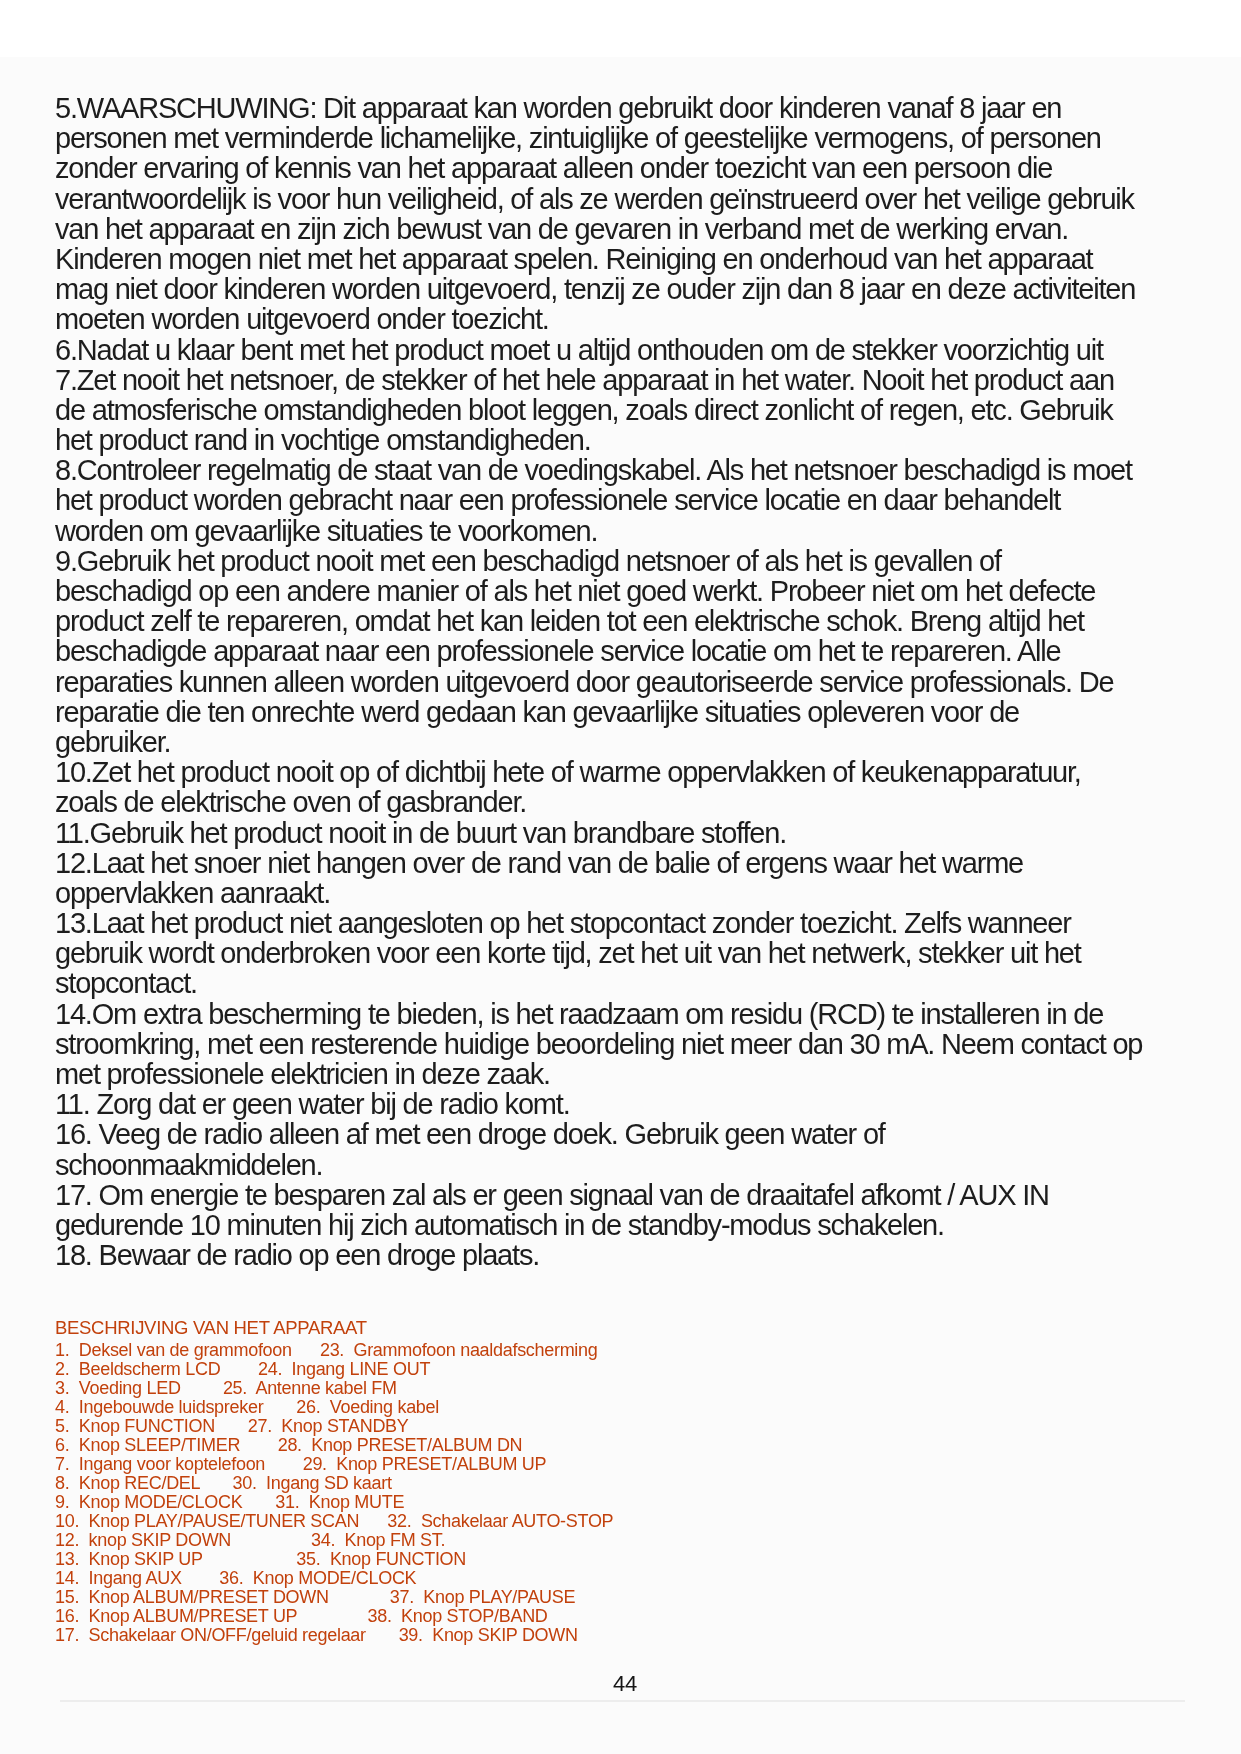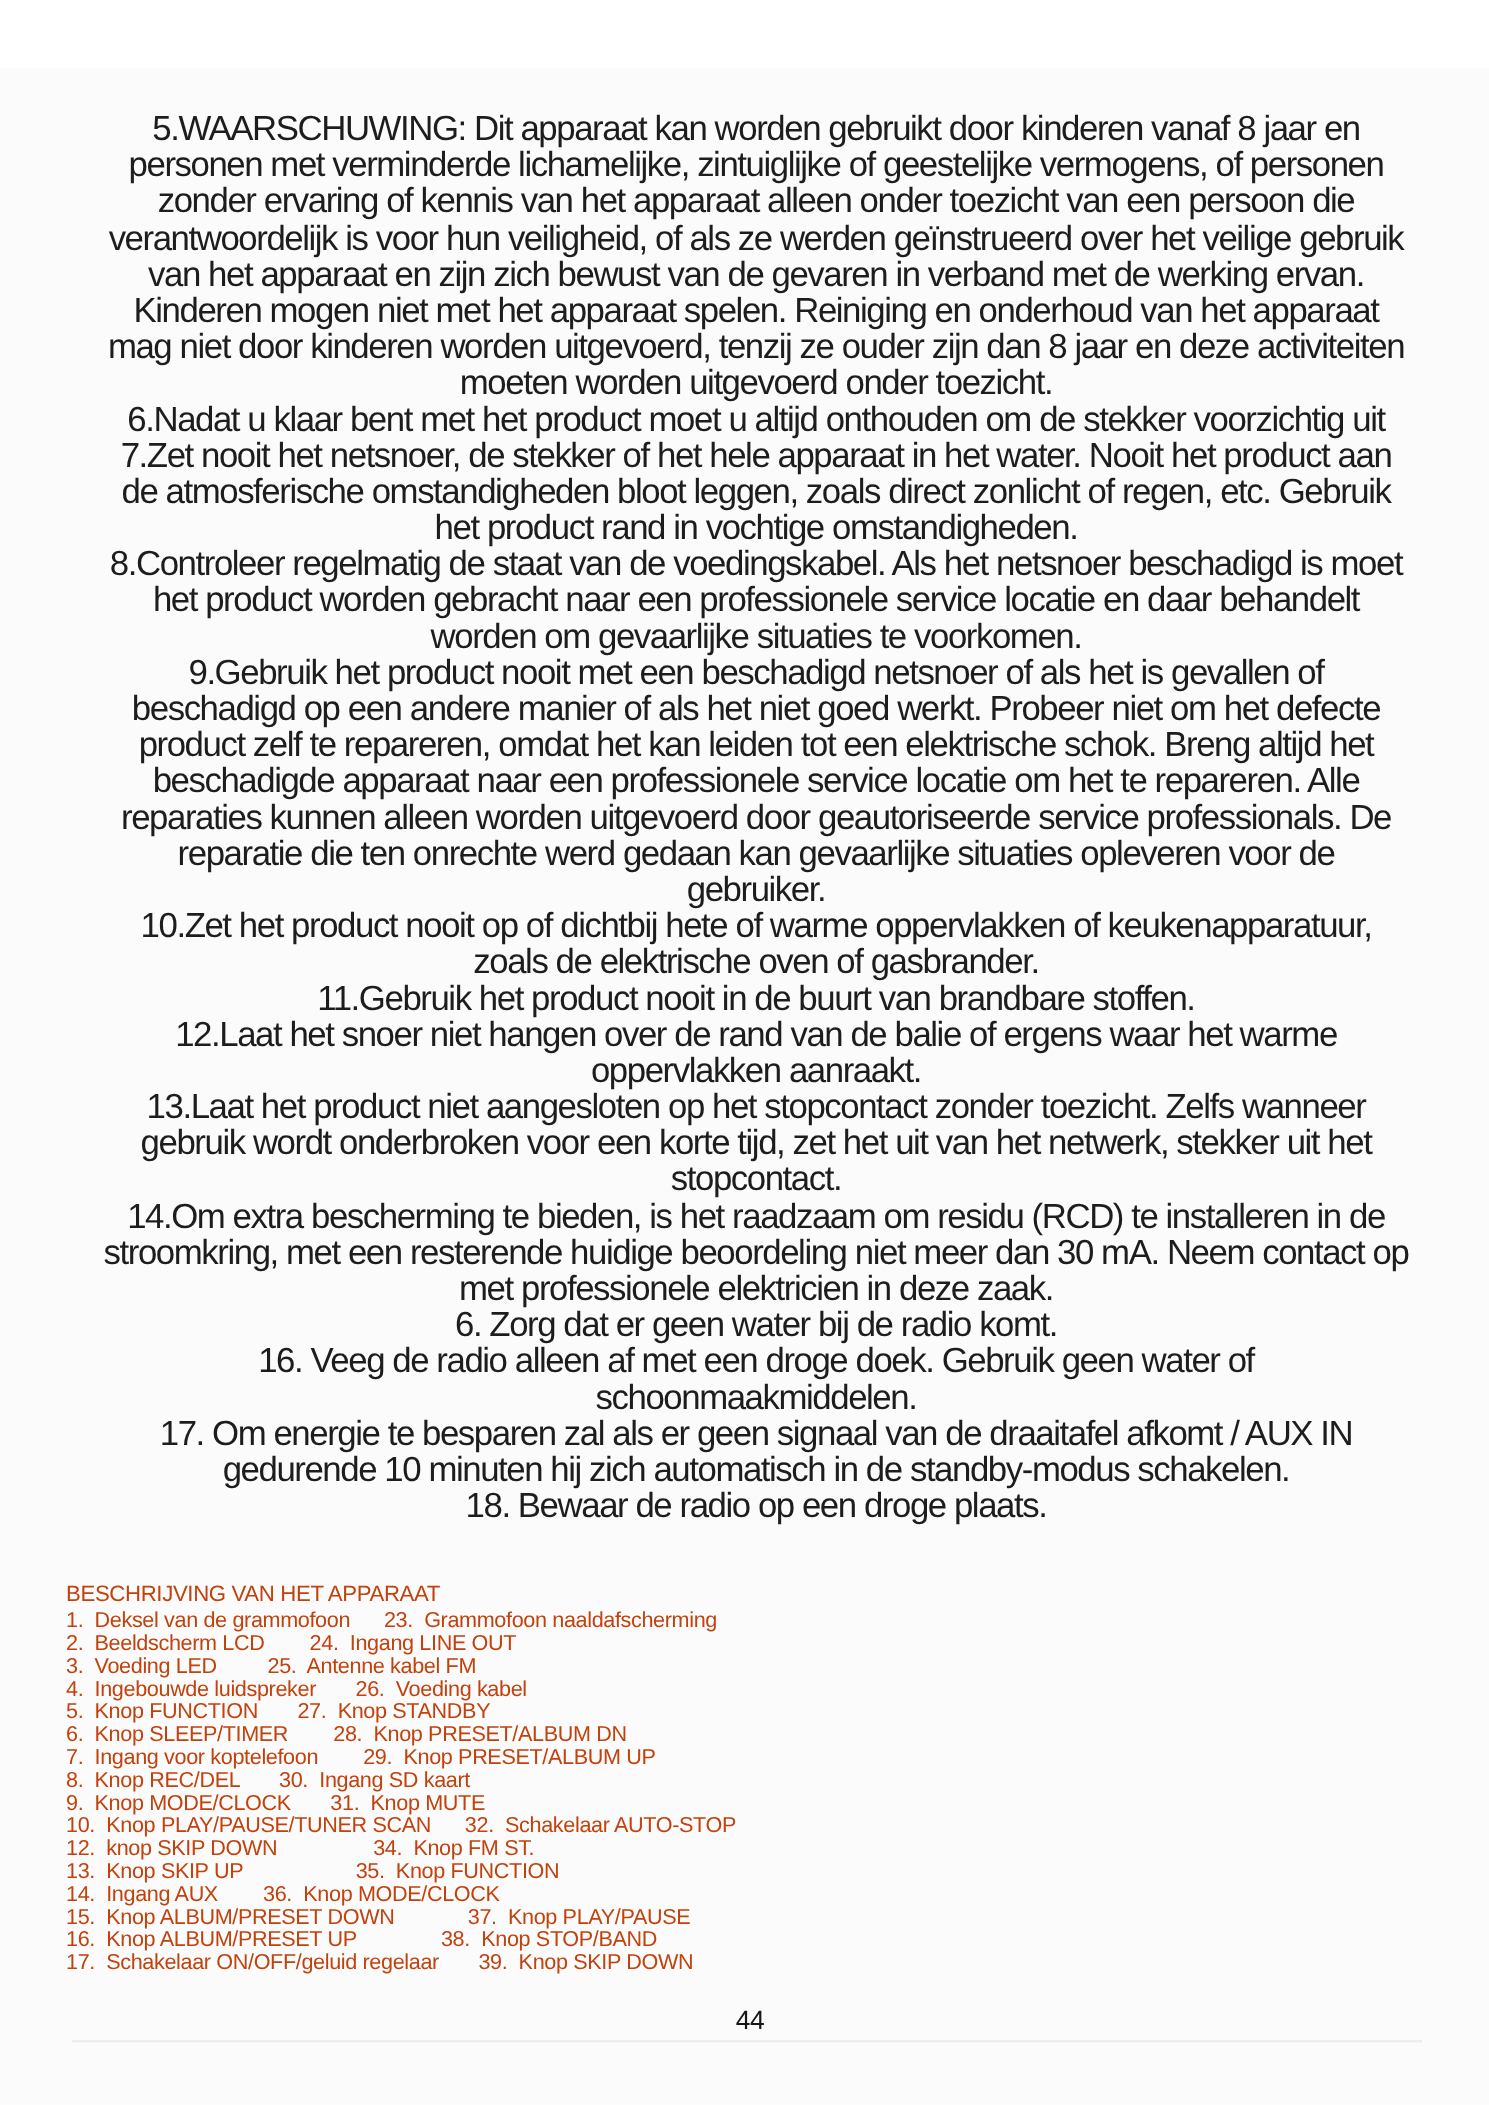--- a/index.html
+++ b/index.html
@@ -29,21 +29,20 @@
     top: 93px;
     width: 1150px;
     color: #1d1d1d;
     font-size: 29px;
     line-height: 30.2px;
     letter-spacing: -1.2px;
   }
   .warnings .t-line {
     white-space: pre;
     height: 30.2px;
-    text-align: center;
   }
   .description {
     position: absolute;
     left: 55px;
     top: 1318px;
     width: 1150px;
     color: #c2410c;
     font-size: 18px;
     line-height: 19px;
     letter-spacing: -0.3px;
@@ -110,21 +109,21 @@
       <div class="t-line">zoals de elektrische oven of gasbrander.</div>
       <div class="t-line">11.Gebruik het product nooit in de buurt van brandbare stoffen.</div>
       <div class="t-line">12.Laat het snoer niet hangen over de rand van de balie of ergens waar het warme</div>
       <div class="t-line">oppervlakken aanraakt.</div>
       <div class="t-line">13.Laat het product niet aangesloten op het stopcontact zonder toezicht. Zelfs wanneer</div>
       <div class="t-line">gebruik wordt onderbroken voor een korte tijd, zet het uit van het netwerk, stekker uit het</div>
       <div class="t-line">stopcontact.</div>
       <div class="t-line">14.Om extra bescherming te bieden, is het raadzaam om residu (RCD) te installeren in de</div>
       <div class="t-line">stroomkring, met een resterende huidige beoordeling niet meer dan 30 mA. Neem contact op</div>
       <div class="t-line">met professionele elektricien in deze zaak.</div>
-      <div class="t-line">6. Zorg dat er geen water bij de radio komt.</div>
+      <div class="t-line">11. Zorg dat er geen water bij de radio komt.</div>
       <div class="t-line">16. Veeg de radio alleen af met een droge doek. Gebruik geen water of</div>
       <div class="t-line">schoonmaakmiddelen.</div>
       <div class="t-line">17. Om energie te besparen zal als er geen signaal van de draaitafel afkomt / AUX IN</div>
       <div class="t-line">gedurende 10 minuten hij zich automatisch in de standby-modus schakelen.</div>
       <div class="t-line">18. Bewaar de radio op een droge plaats.</div>
     </div>
 
   <div class="description">
     <div class="heading">BESCHRIJVING VAN HET APPARAAT</div>
     <div id="description-rows">

